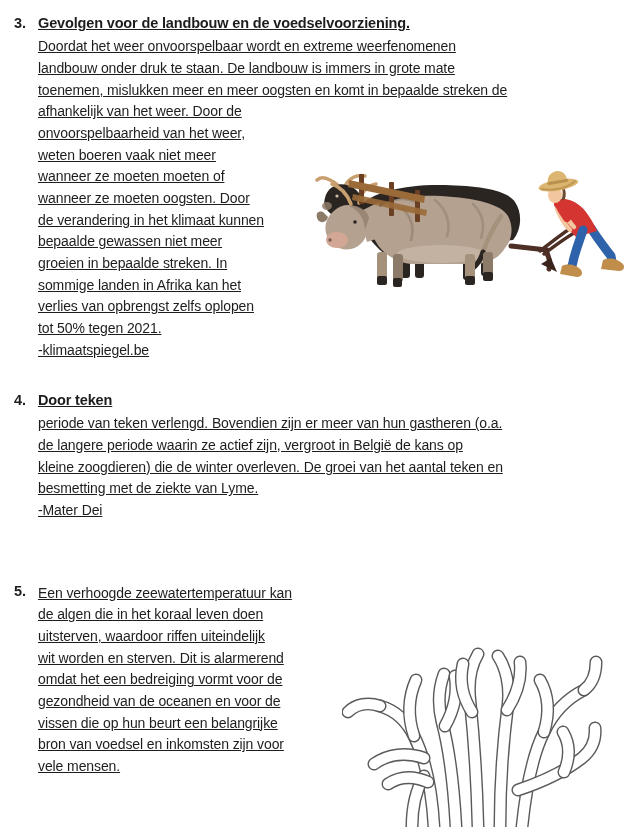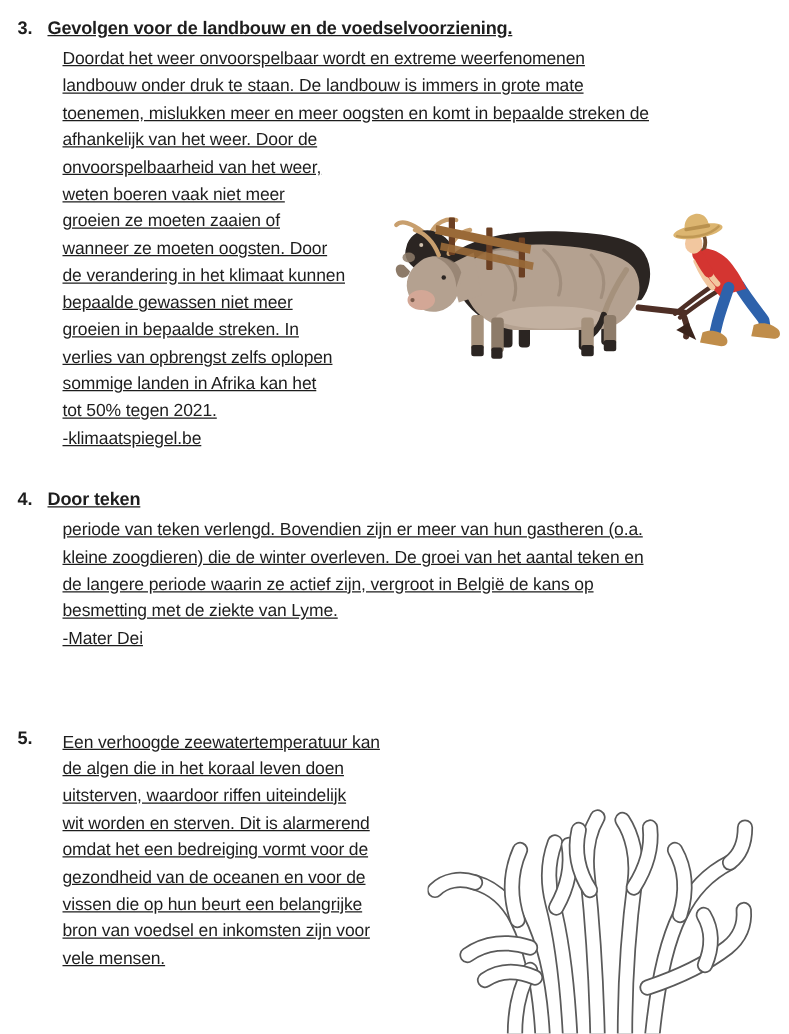--- a/index.html
+++ b/index.html
@@ -20,21 +20,21 @@
     padding-left:38px;
     font-weight:bold;
     font-size:14.5px;
     letter-spacing:-0.15px;
   }
   .sec-num{
     position:absolute;left:14px;top:0;
     height:21.7px;line-height:21.7px;
   }
   .sec-body{
-    padding-left:50px;
+    padding-left:38px;
     font-size:14px;
     letter-spacing:-0.1px;
     margin-top:1.5px;
   }
   .tline{height:21.7px;line-height:21.7px;white-space:nowrap;text-decoration:underline;}
   .illustration{position:absolute;}
   #oxen-illustration{left:315px;top:170px;width:310px;height:118px;}
   #coral-illustration{left:342px;top:634px;width:262px;height:193px;}
 
   
@@ -80,45 +80,45 @@
         </div>
     </div>
     <div class="sec-body">
       <div>
           <div class="tline">Doordat het weer onvoorspelbaar wordt en extreme weerfenomenen</div>
           <div class="tline">landbouw onder druk te staan. De landbouw is immers in grote mate</div>
           <div class="tline">toenemen, mislukken meer en meer oogsten en komt in bepaalde streken de</div>
           <div class="tline">afhankelijk van het weer. Door de</div>
           <div class="tline">onvoorspelbaarheid van het weer,</div>
           <div class="tline">weten boeren vaak niet meer</div>
-          <div class="tline">groeien ze moeten zaaien of</div>
+          <div class="tline">wanneer ze moeten moeten of</div>
           <div class="tline">wanneer ze moeten oogsten. Door</div>
           <div class="tline">de verandering in het klimaat kunnen</div>
           <div class="tline">bepaalde gewassen niet meer</div>
           <div class="tline">groeien in bepaalde streken. In</div>
+          <div class="tline">sommige landen in Afrika kan het</div>
           <div class="tline">verlies van opbrengst zelfs oplopen</div>
-          <div class="tline">sommige landen in Afrika kan het</div>
           <div class="tline">tot 50% tegen 2021.</div>
         </div>
       <div class="tline">-klimaatspiegel.be</div>
     </div>
   </section>
 
   <section class="section" id="section-4">
     <div class="sec-heading">
       <span class="sec-num">4.</span>
       <div>
           <div class="tline">Door teken</div>
         </div>
     </div>
     <div class="sec-body">
       <div>
           <div class="tline">periode van teken verlengd. Bovendien zijn er meer van hun gastheren (o.a.</div>
+          <div class="tline">de langere periode waarin ze actief zijn, vergroot in België de kans op</div>
           <div class="tline">kleine zoogdieren) die de winter overleven. De groei van het aantal teken en</div>
-          <div class="tline">de langere periode waarin ze actief zijn, vergroot in België de kans op</div>
           <div class="tline">besmetting met de ziekte van Lyme.</div>
         </div>
       <div class="tline">-Mater Dei</div>
     </div>
   </section>
 
   <section class="section" id="section-5">
     <div class="sec-heading">
       <span class="sec-num">5.</span>
       <div>

